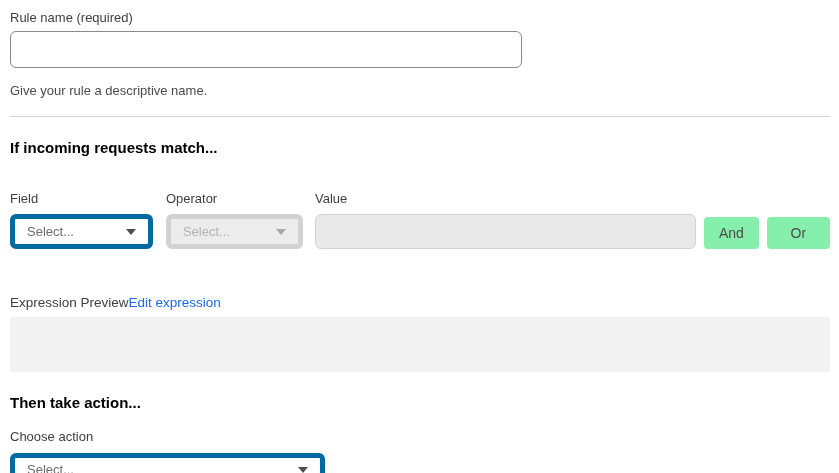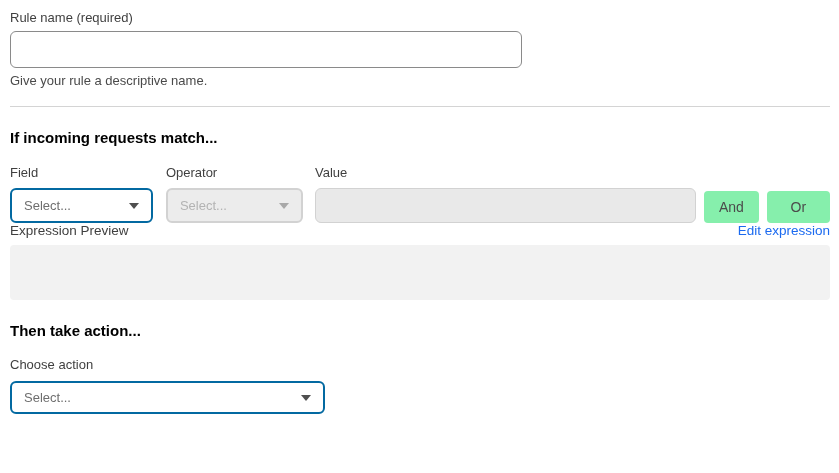--- a/index.html
+++ b/index.html
@@ -13,21 +13,21 @@
   .content { padding: 10px 9px 0 10px; }
 
   .field-label {
     font-size: 13px;
     color: #3f3f3f;
     line-height: 15px;
   }
   .help-text {
     font-size: 13px;
     color: #4a4a4a;
-    margin-top: 5px;
+    margin-top: 15px;
   }
 
   .text-input {
     display: block;
     width: 512px;
     height: 37px;
     margin-top: 6px;
     border: 1px solid #8a8a8a;
     border-radius: 6px;
     background: #ffffff;
@@ -51,25 +51,25 @@
     margin-top: 22px;
     line-height: 18px;
   }
 
   .criteria-row {
     display: flex;
     align-items: flex-end;
     margin-top: 18px;
   }
   .criteria-col { display: flex; flex-direction: column; }
-  .criteria-col .field-label { margin-bottom: 8px; }
+  .criteria-col .field-label { margin-bottom: 8px; margin-top: 16px; }
 
   .select-box {
     height: 35px;
-    border: 2px solid #0369a1;
+    border: 5px solid #0369a1;
     border-radius: 6px;
     background: #ffffff;
     display: flex;
     align-items: center;
     justify-content: space-between;
     padding: 0 12px;
     font-size: 13px;
     color: #6e6e6e;
     cursor: pointer;
     user-select: none;
@@ -107,22 +107,23 @@
     font-family: "Liberation Sans", sans-serif;
     font-size: 14px;
     cursor: pointer;
     padding: 0;
   }
   .and-btn { width: 57px; margin-left: 8px; }
   .or-btn  { width: 66px; margin-left: 8px; }
 
   .preview-header {
     display: flex;
-    justify-content: space-between;
+    justify-content: flex-start;
     align-items: baseline;
+    margin-top: 46px;
   }
   .preview-label { font-size: 13.5px; color: #3f3f3f; }
   .edit-link {
     font-size: 13.5px;
     color: #1b6af0;
     text-decoration: none;
     cursor: pointer;
   }
   .preview-box {
     margin-top: 7px;

